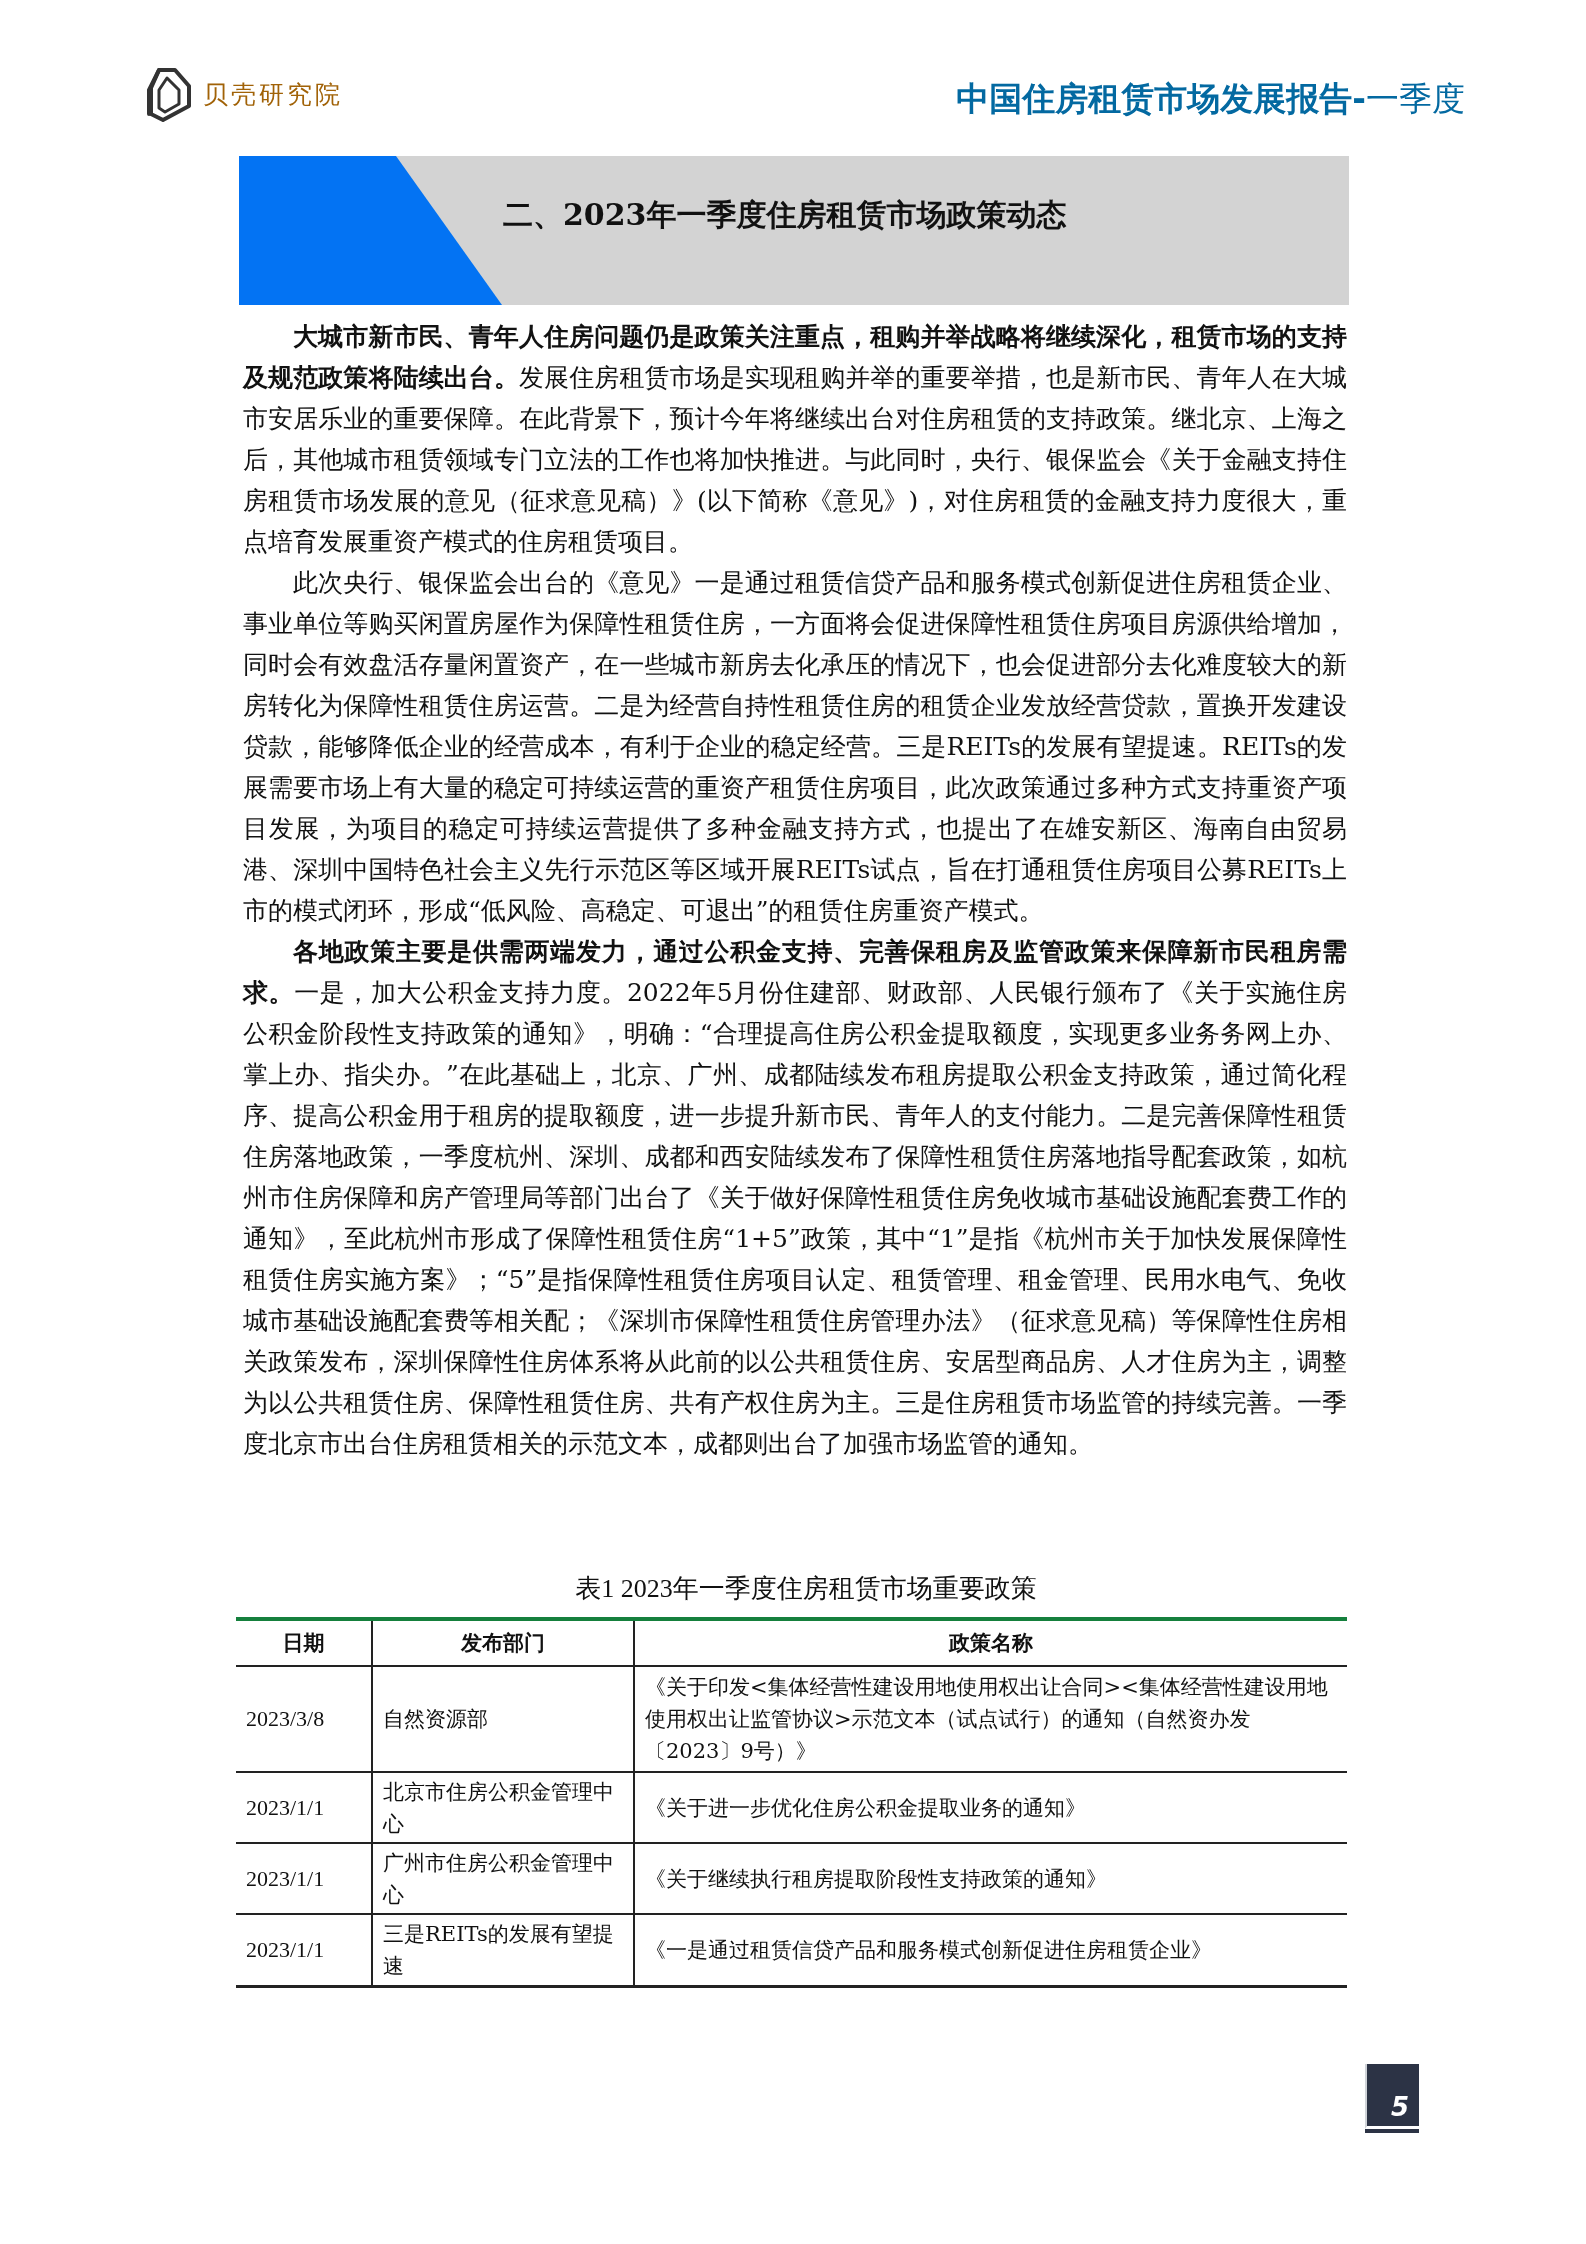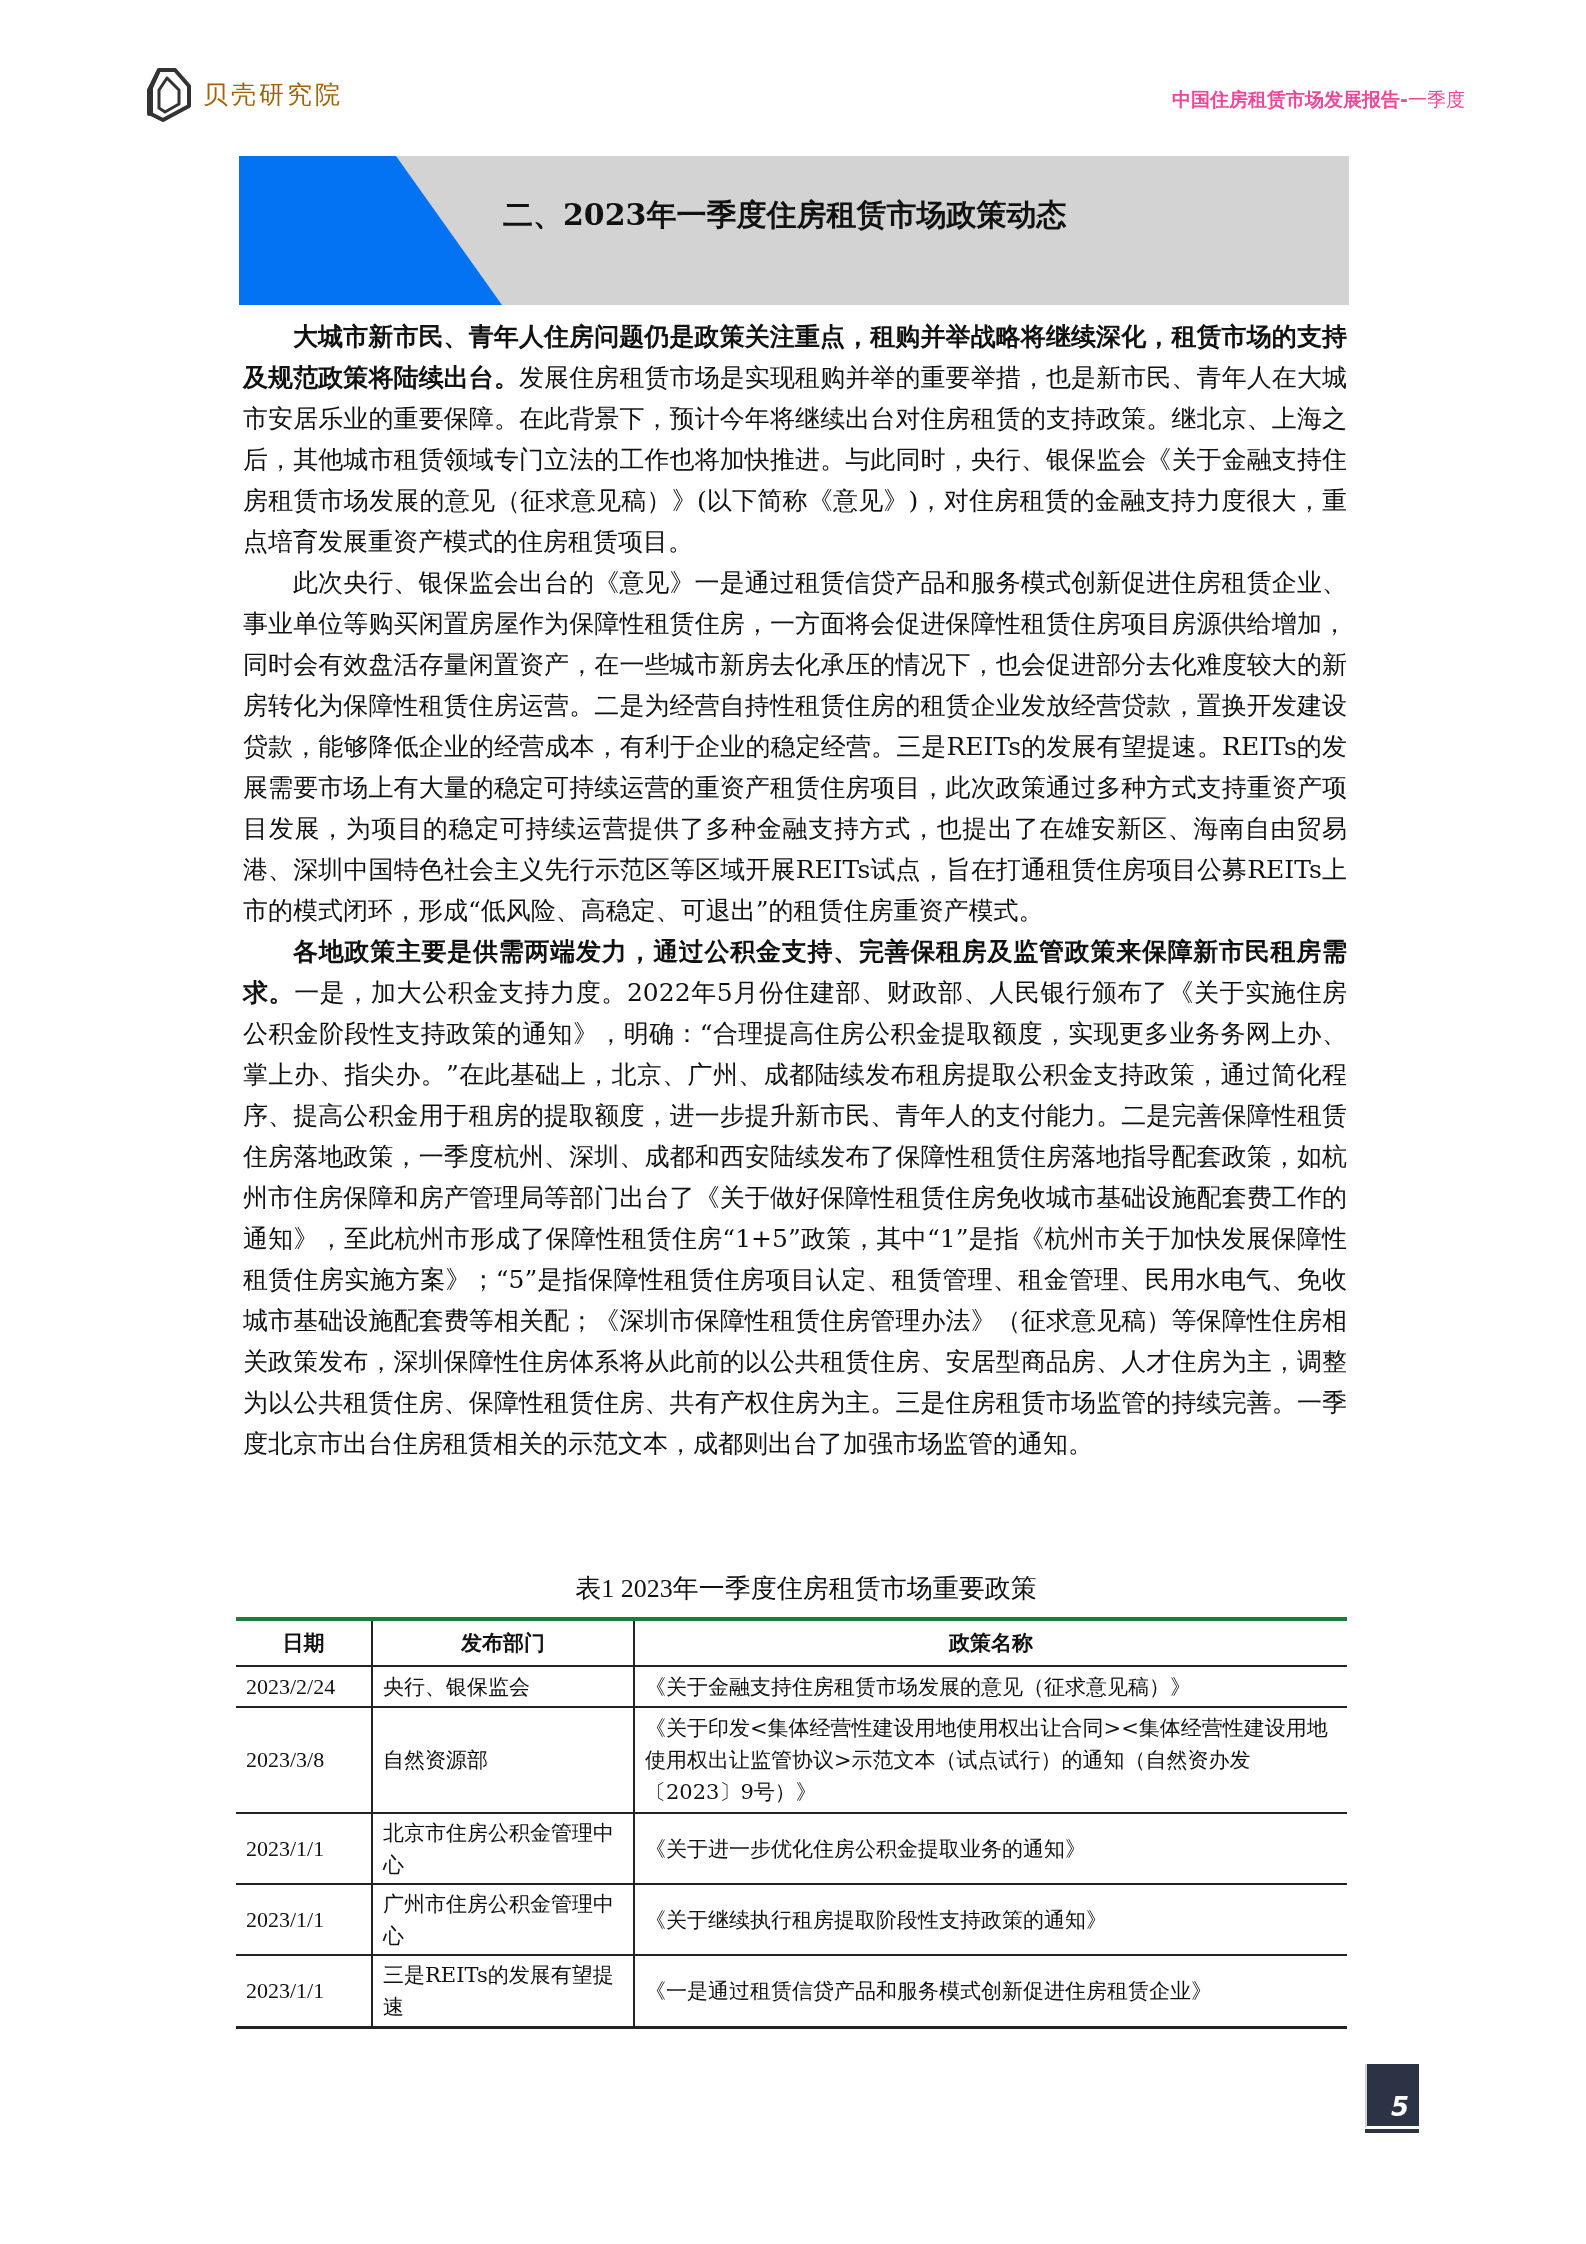--- a/index.html
+++ b/index.html
@@ -3,21 +3,21 @@
 <meta charset="utf-8">
 <style>
   html,body{margin:0;padding:0;background:#ffffff;}
   body{width:1586px;height:2244px;position:relative;overflow:hidden;
        font-family:"DejaVu Serif","Liberation Serif",serif;color:#111;}
   .logo{position:absolute;left:145px;top:66px;height:56px;display:flex;align-items:center;}
   .logo svg{width:48px;height:56px;}
   .logo-text{font-family:"DejaVu Sans","Liberation Sans",sans-serif;font-size:25px;color:#a16207;
        margin-left:10px;letter-spacing:3px;}
   .doc-title{position:absolute;right:121px;top:82px;font-family:"DejaVu Sans","Liberation Sans",sans-serif;
-       font-size:19px;line-height:34px;color:#ec4899;}
+       font-size:33px;line-height:34px;color:#0369a1;}
   .doc-title .main{font-weight:bold;}
   .doc-title .sub{font-weight:normal;}
   .banner{position:absolute;left:239px;top:156px;width:1110px;height:149px;background:#d3d3d3;overflow:hidden;}
   .banner .blue{position:absolute;left:0;top:0;width:263px;height:149px;background:#0373f3;
        clip-path:polygon(0 0,157px 0,263px 149px,0 149px);}
   .banner-title{position:absolute;left:264px;top:0;height:118px;display:flex;align-items:center;
        font-size:30px;font-weight:bold;color:#111;font-family:"DejaVu Serif","Liberation Serif",serif;}
   .body{position:absolute;left:243px;top:316px;width:1104px;font-size:25px;line-height:41px;
        text-align:justify;}
   .body p{margin:0;text-indent:2em;}
@@ -74,25 +74,20 @@
       <col>
     </colgroup>
   <thead>
     <tr>
       <th>日期</th>
       <th>发布部门</th>
       <th>政策名称</th>
     </tr>
   </thead>
   <tbody>
-    <tr style="height:41px">
-      <td class="date">2023/2/24</td>
-      <td>央行、银保监会</td>
-      <td>《关于金融支持住房租赁市场发展的意见（征求意见稿）》</td>
-    </tr>
     <tr style="height:106px">
       <td class="date">2023/3/8</td>
       <td>自然资源部</td>
       <td>《关于印发&lt;集体经营性建设用地使用权出让合同&gt;&lt;集体经营性建设用地使用权出让监管协议&gt;示范文本（试点试行）的通知（自然资办发〔2023〕9号）》</td>
     </tr>
     <tr style="height:71px">
       <td class="date">2023/1/1</td>
       <td>北京市住房公积金管理中心</td>
       <td>《关于进一步优化住房公积金提取业务的通知》</td>
     </tr>

